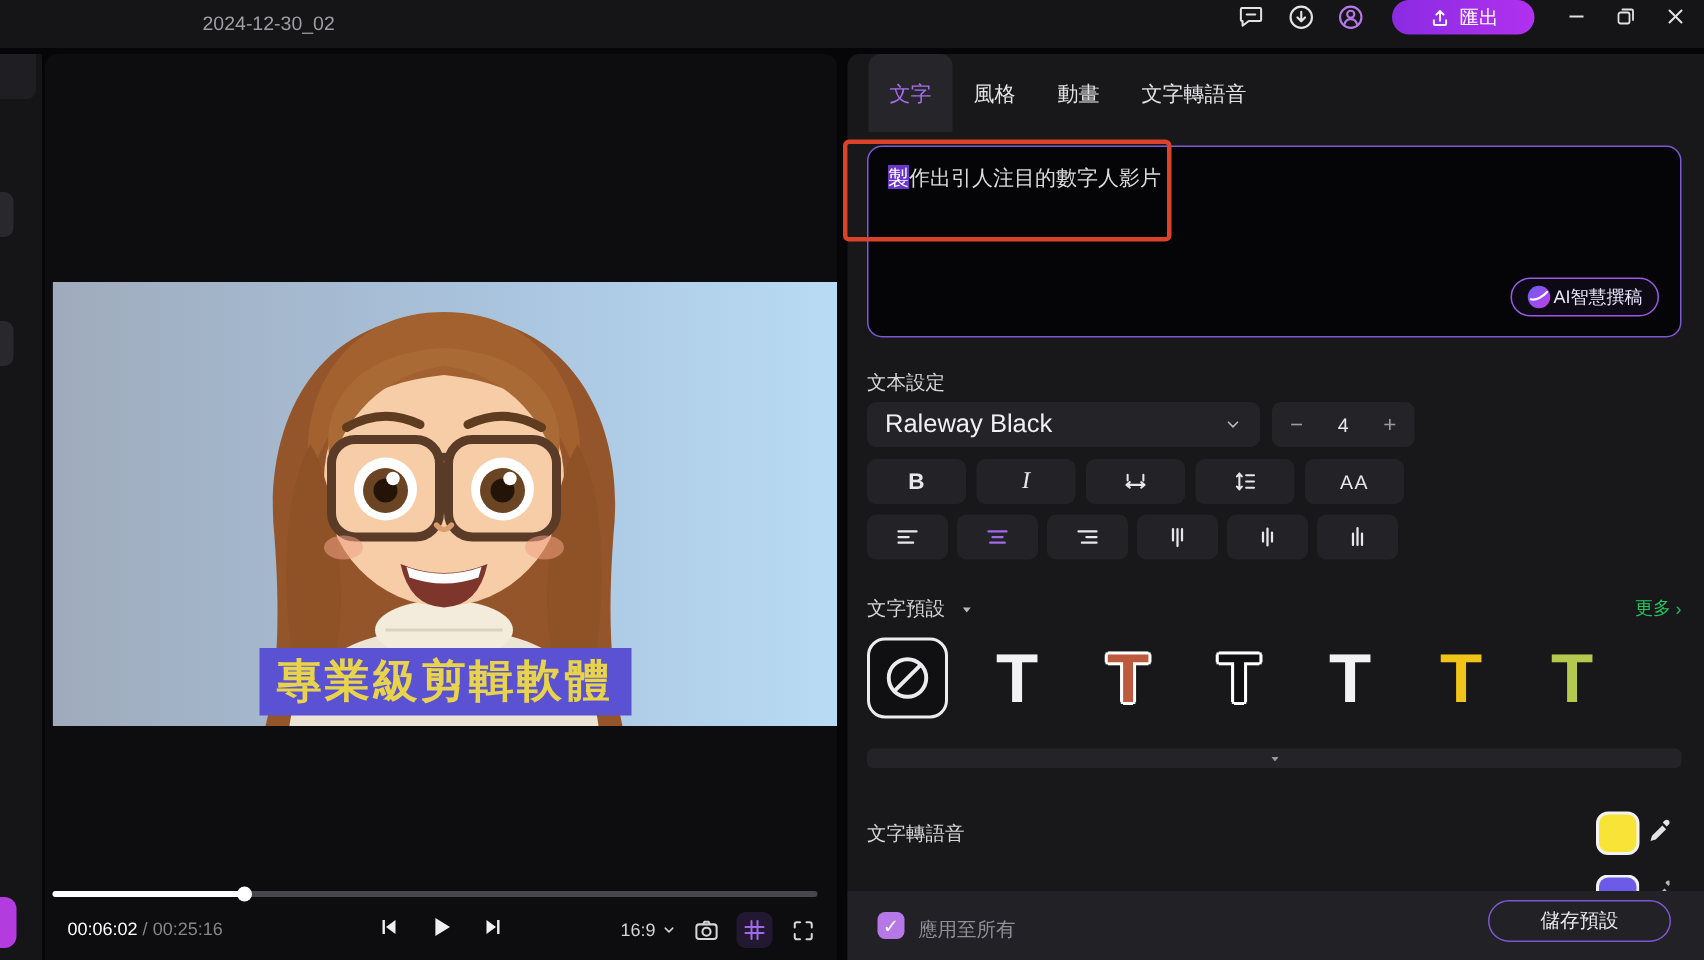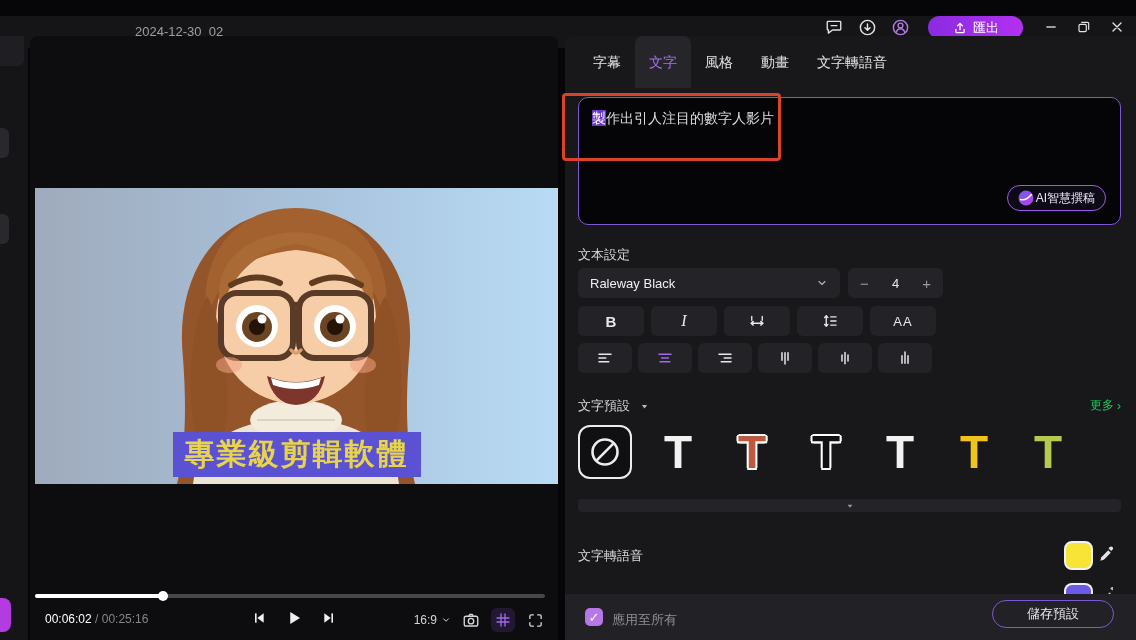--- a/index.html
+++ b/index.html
@@ -1,21 +1,21 @@
 <!DOCTYPE html>
 <html><head>
 <meta charset="utf-8">
 <style>
   * { margin:0; padding:0; box-sizing:border-box; }
   html,body { background:#060608; }
   .app { position:relative; width:1136px; height:640px; background:#060608; overflow:hidden;
          font-family:"Liberation Sans", sans-serif; }
 
   
-  .topbar { position:absolute; left:0; top:16px; width:1136px; height:32px; background:#151518; }
+  .topbar { position:absolute; left:0; top:0; width:1136px; height:32px; background:#151518; }
   .window-title { position:absolute; left:135px; top:0; line-height:32px; font-size:13px; color:#9d9da3; }
   .topbar-right { position:absolute; right:8px; top:0; height:32px; display:flex; align-items:flex-start; gap:11px; }
   .tb-icon { width:22px; height:22px; display:flex; align-items:center; justify-content:center; cursor:pointer; }
   .export-btn { height:23px; padding:0 24px; border-radius:13px; margin:0 6px;
     background:linear-gradient(90deg,#8a2be2,#b131ef); display:flex; align-items:center; gap:6px;
     color:#fff; font-size:13px; cursor:pointer; }
 
   
   .left-strip { position:absolute; left:0; top:36px; width:28px; height:604px; background:#151518; }
   .strip-head { position:absolute; left:0; top:0; width:24px; height:30px; background:#1f1f23; border-radius:0 0 6px 0; }
@@ -52,21 +52,21 @@
     border:1px solid #7e57d4; border-radius:10px; }
   .script-text { position:absolute; left:13px; top:10px; right:13px; font-size:14px; color:#dcdce0; line-height:20px; }
   .sel { background:#6a35c8; color:#fff; }
   .ai-btn { position:absolute; right:14px; bottom:13px; height:26px; padding:0 10px; border:1px solid #9b59e8;
     border-radius:14px; display:flex; align-items:center; gap:2px; color:#ece4fa; font-size:12px;
     background:rgba(30,16,48,.35); cursor:pointer; }
 
   .section-label { position:absolute; left:13px; font-size:13px; color:#d8d8dc; }
   .font-row { position:absolute; left:13px; top:232px; display:flex; gap:8px; }
   .font-select { width:262px; height:30px; background:#242428; border-radius:6px; display:flex; align-items:center;
-    justify-content:space-between; padding:0 12px; color:#f0f0f3; font-size:13px; cursor:pointer; }
+    justify-content:space-between; padding:0 12px; color:#f0f0f3; font-size:17px; cursor:pointer; }
   .stepper { width:95px; height:30px; background:#242428; border-radius:6px; display:flex; align-items:center;
     justify-content:space-between; padding:0 12px; color:#9a9aa0; font-size:15px; }
   .stepper .val { color:#e8e8ec; font-size:13px; }
   .stepper .sbtn { cursor:pointer; }
 
   .fmt-row { position:absolute; left:13px; display:flex; gap:7px; }
   .fmt-row.r1 { top:270px; }
   .fmt-row.r2 { top:307px; gap:6px; }
   .fmt-btn { width:66px; height:30px; background:#232327; border-radius:6px; display:flex; align-items:center;
     justify-content:center; color:#e8e8ec; cursor:pointer; }
@@ -271,21 +271,20 @@
         <svg width="17" height="17" viewBox="0 0 24 24">
             <path d="M4 9V6a2 2 0 0 1 2-2h3M15 4h3a2 2 0 0 1 2 2v3M20 15v3a2 2 0 0 1-2 2h-3M9 20H6a2 2 0 0 1-2-2v-3" fill="none" stroke="#d6d6da" stroke-width="1.9" stroke-linecap="round"></path>
           </svg>
       </span>
     </div>
   </div>
 
   <div class="right-panel">
 
     <div class="tabs">
-      <span class="tab">字幕</span>
       <span class="tab active">文字</span>
       <span class="tab">風格</span>
       <span class="tab">動畫</span>
       <span class="tab">文字轉語音</span>
     </div>
 
     <div class="script-box">
       <div class="script-text">
         <span class="sel">製</span><span>作出引人注目的數字人影片</span>
       </div>

